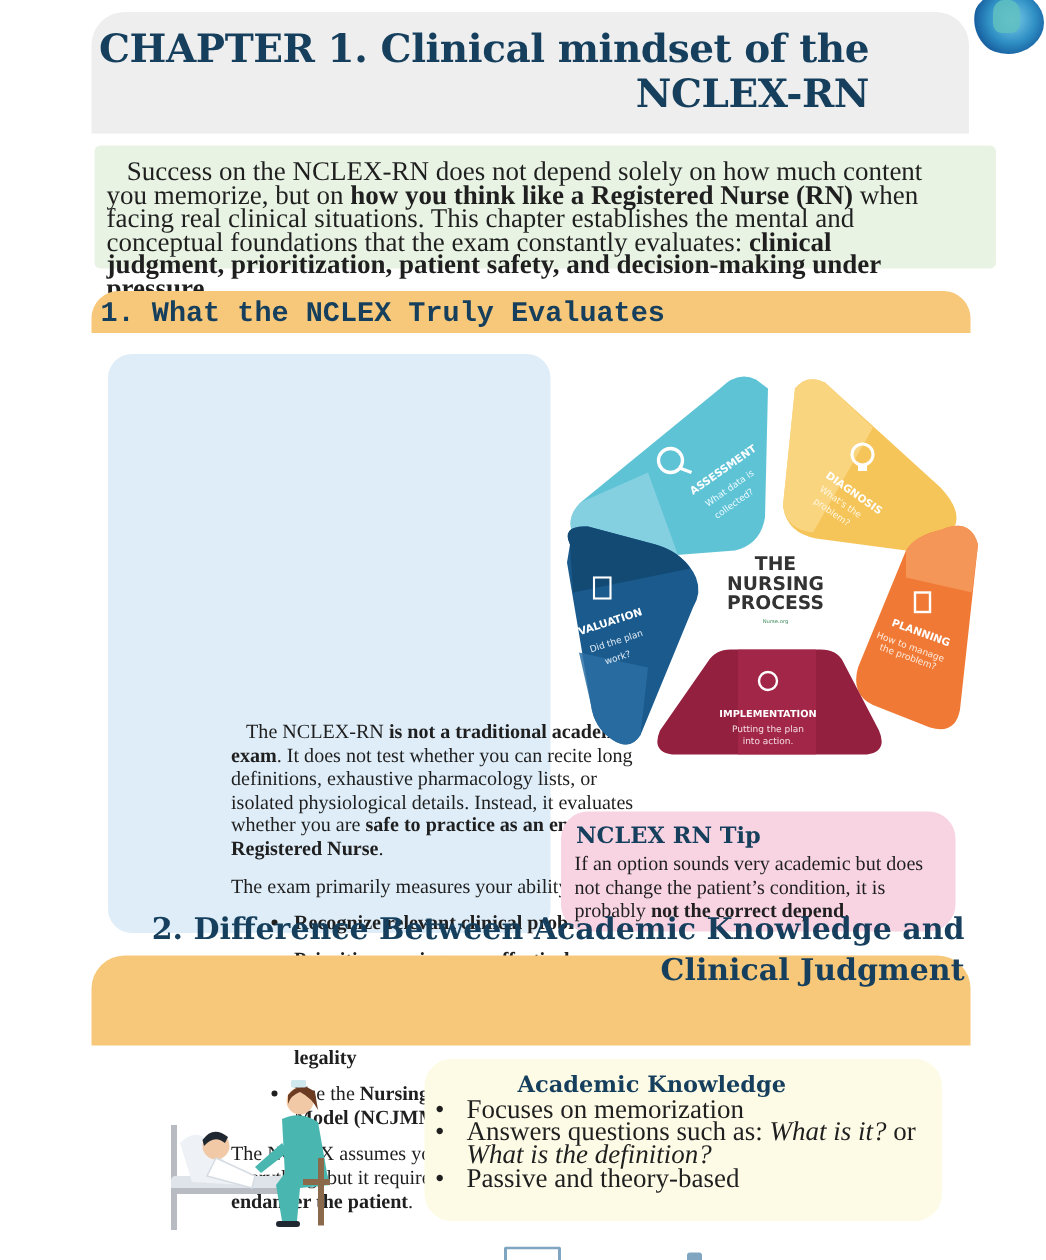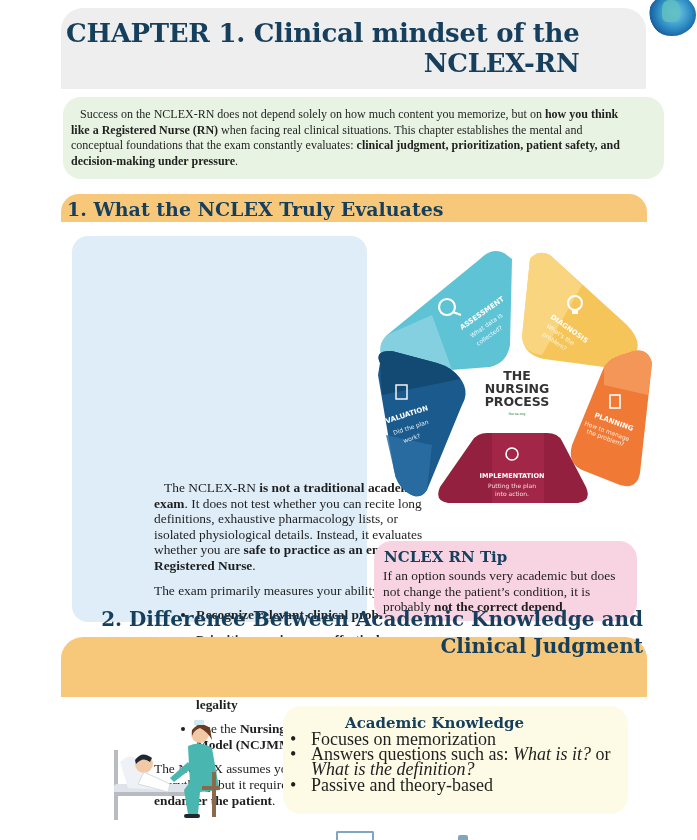--- a/index.html
+++ b/index.html
@@ -10,26 +10,26 @@
   .chapter-box { position:absolute; left:61px; top:8px; width:585px; height:81px;
                  background:#eeeeef; border-radius:22px 22px 0 0; }
   .chapter-title { position:absolute; left:66px; top:18px; font-size:26px; line-height:30px; letter-spacing:-0.3px; }
 
   .logo { position:absolute; left:648px; top:-6px; width:48px; height:42px; border-radius:50%;
           background: radial-gradient(circle at 55% 45%, #7fd0ea 0%, #2f8fc4 45%, #1760a0 70%, rgba(255,255,255,0) 72%); }
   .logo::after { content:""; position:absolute; left:14px; top:6px; width:18px; height:22px; border-radius:40% 40% 30% 30%;
                  background:#5fc0c0; opacity:.85; }
 
   .intro { position:absolute; left:63px; top:97px; width:601px; height:82px; background:#e8f3e3;
-           border-radius:18px; font-size:12px; line-height:15.5px; padding:0; }
+           border-radius:4px; font-size:18px; line-height:15.5px; padding:0; }
   .intro p { margin:0; position:absolute; left:8px; top:10px; width:565px; }
 
   .sec-bar { position:absolute; background:#f7c87a; border-radius:18px 18px 0 0; }
   .sec1 { left:61px; top:194px; width:586px; height:28px; }
-  .sec1-title { position:absolute; left:67px; top:197px; font-size:19px; line-height:24px; }
+  .sec1-title { position:absolute; left:67px; top:197px; font-size:19px; line-height:24px;font-family:Liberation Mono, monospace; }
   .sec2 { left:61px; top:637px; width:586px; height:60px; border-radius:22px 22px 0 0; }
   .sec2-title { position:absolute; left:63px; top:606px; font-size:20px; line-height:27px; width:580px; }
 
   .blue-box { position:absolute; left:72px; top:236px; width:295px; height:386px;
               background:#deedf8; border-radius:16px; }
   .blue-box .txt { position:absolute; left:82px; top:244px; width:278px; font-size:13.4px; line-height:15.6px; }
   .blue-box p { margin:0 0 9px 0; }
   .blue-box ul { margin:0 0 8px 0; padding:0 0 0 42px; }
   .blue-box li { margin:0 0 9px 0; padding-left:0; }
 

